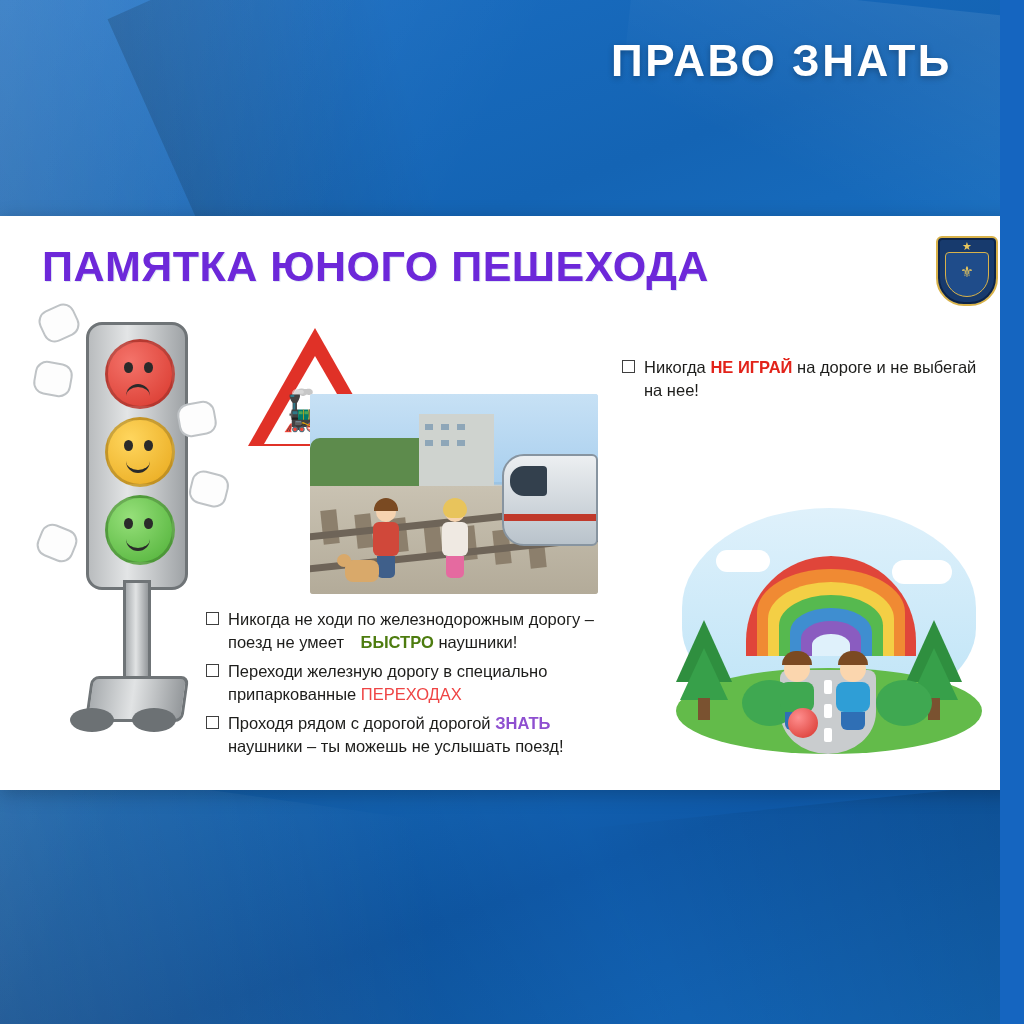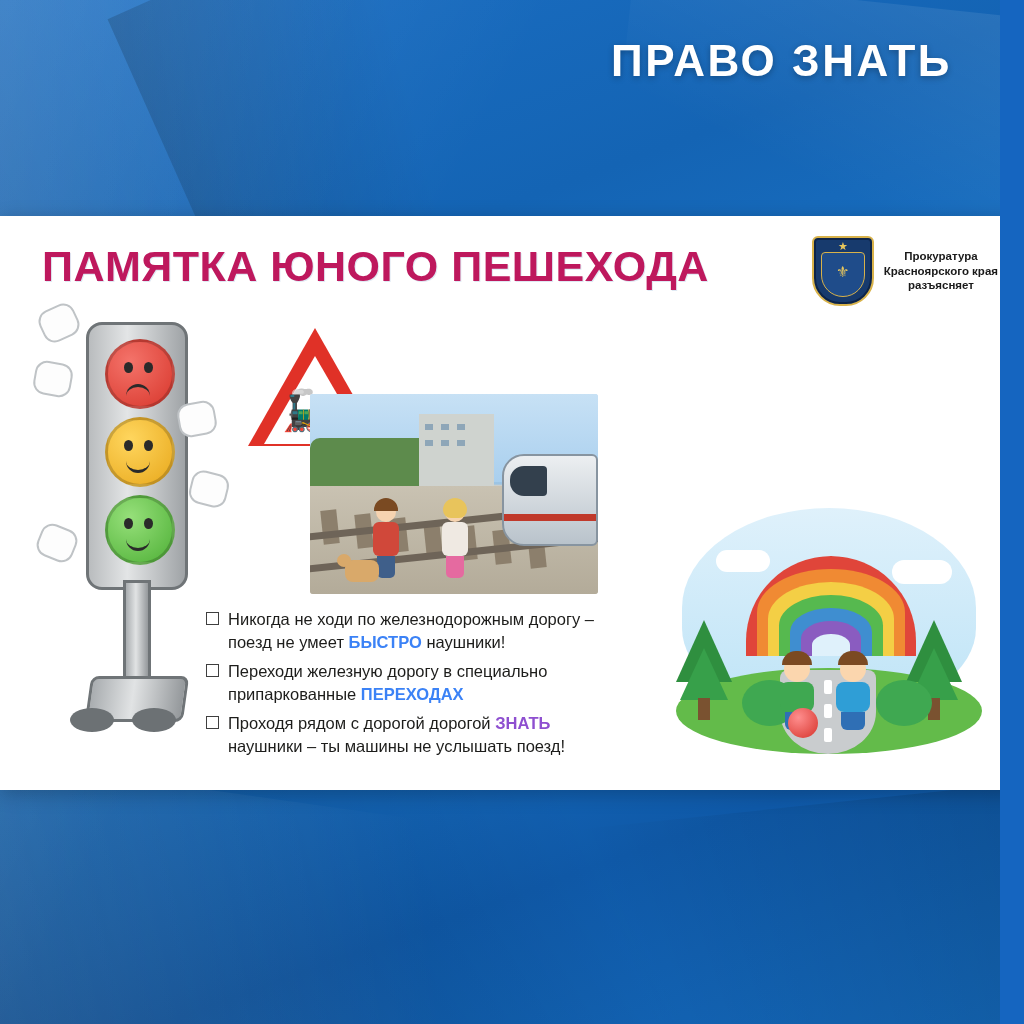--- a/index.html
+++ b/index.html
@@ -91,21 +91,21 @@
     height: 574px;
     background: #ffffff;
     box-shadow: 0 4px 18px rgba(0,0,0,0.22);
   }
   .card-title {
     position: absolute;
     left: 42px;
     top: 26px;
     font-size: 43px;
     font-weight: bold;
-    color: #be185d;
+    color: #6d28d9;
     letter-spacing: 0.5px;
     text-shadow: 1px 1px 0 #dfe9f3;
   }
   
   .emblem-block {
     position: absolute;
     right: 26px;
     top: 20px;
     display: flex;
     align-items: center;
@@ -340,22 +340,22 @@
   }
   .li .box {
     position: absolute;
     left: 0;
     top: 4px;
     width: 11px;
     height: 11px;
     border: 1.6px solid #3f3f3f;
   }
   .hl-red { color: #e2231a; font-weight: bold; }
-  .hl-green { color: #3b82f6; font-weight: bold; }
-  .hl-orange { color: #3b82f6; font-weight: bold; }
+  .hl-green { color: #ef4444; font-weight: normal; }
+  .hl-orange { color: #4d7c0f; font-weight: bold; margin-left: 12px; }
   .hl-purple { color: #8e4fd0; font-weight: bold; }
   .hl-blue { color: #1d6fd0; font-weight: bold; }
 
   
   .rainbow-scene {
     position: absolute;
     left: 660px;
     top: 282px;
     width: 338px;
     height: 262px;
@@ -394,25 +394,20 @@
 
   <div class="card">
     <div class="card-title">ПАМЯТКА ЮНОГО ПЕШЕХОДА</div>
 
     <div class="emblem-block">
       <div class="emblem">
         <div class="star">★</div>
         <div class="inner"></div>
         <div class="bird">⚜</div>
       </div>
-      <div class="emblem-text">
-        <div>Прокуратура</div>
-        <div>Красноярского края</div>
-        <div>разъясняет</div>
-      </div>
     </div>
 
     <div class="traffic">
       <div class="tl-body">
         <div class="lamp red">
           <div class="face-eye" style="left:16px;top:20px;"></div>
           <div class="face-eye" style="left:36px;top:20px;"></div>
           <div class="face-mouth sad" style="left:18px;top:42px;"></div>
         </div>
         <div class="lamp yellow">
@@ -489,25 +484,29 @@
       <div class="li">
         <span class="box"></span>
         <span>Никогда не ходи по железнодорожным дорогу – поезд не умеет </span><span class="hl-orange">БЫСТРО</span><span> наушники!</span>
       </div>
       <div class="li">
         <span class="box"></span>
         <span>Переходи железную дорогу в специально припаркованные </span><span class="hl-green">ПЕРЕХОДАХ</span>
       </div>
       <div class="li">
         <span class="box"></span>
-        <span>Проходя рядом с дорогой дорогой </span><span class="hl-purple">ЗНАТЬ</span><span> наушники – ты машины не услышать поезд!</span>
+        <span>Проходя рядом с дорогой дорогой </span><span class="hl-purple">ЗНАТЬ</span><span> наушники – ты можешь не услышать поезд!</span>
       </div>
     </div>
 
     <div class="list right-list">
+      <div class="li">
+        <span class="box"></span>
+        <span>Никогда </span><span class="hl-red">НЕ ИГРАЙ</span><span> на дороге и не выбегай на нее!</span>
+      </div>
     </div>
 
     <div class="rainbow-scene">
       <div class="rs-sky"></div>
       <div class="rs-rainbow">
         <div class="rb" style="left:0;width:170px;height:100px;background:#e0453a;"></div>
         <div class="rb" style="left:11px;width:148px;height:87px;background:#f08a33;"></div>
         <div class="rb" style="left:22px;width:126px;height:74px;background:#f4cf45;"></div>
         <div class="rb" style="left:33px;width:104px;height:61px;background:#56b94f;"></div>
         <div class="rb" style="left:44px;width:82px;height:48px;background:#3f8ed0;"></div>

